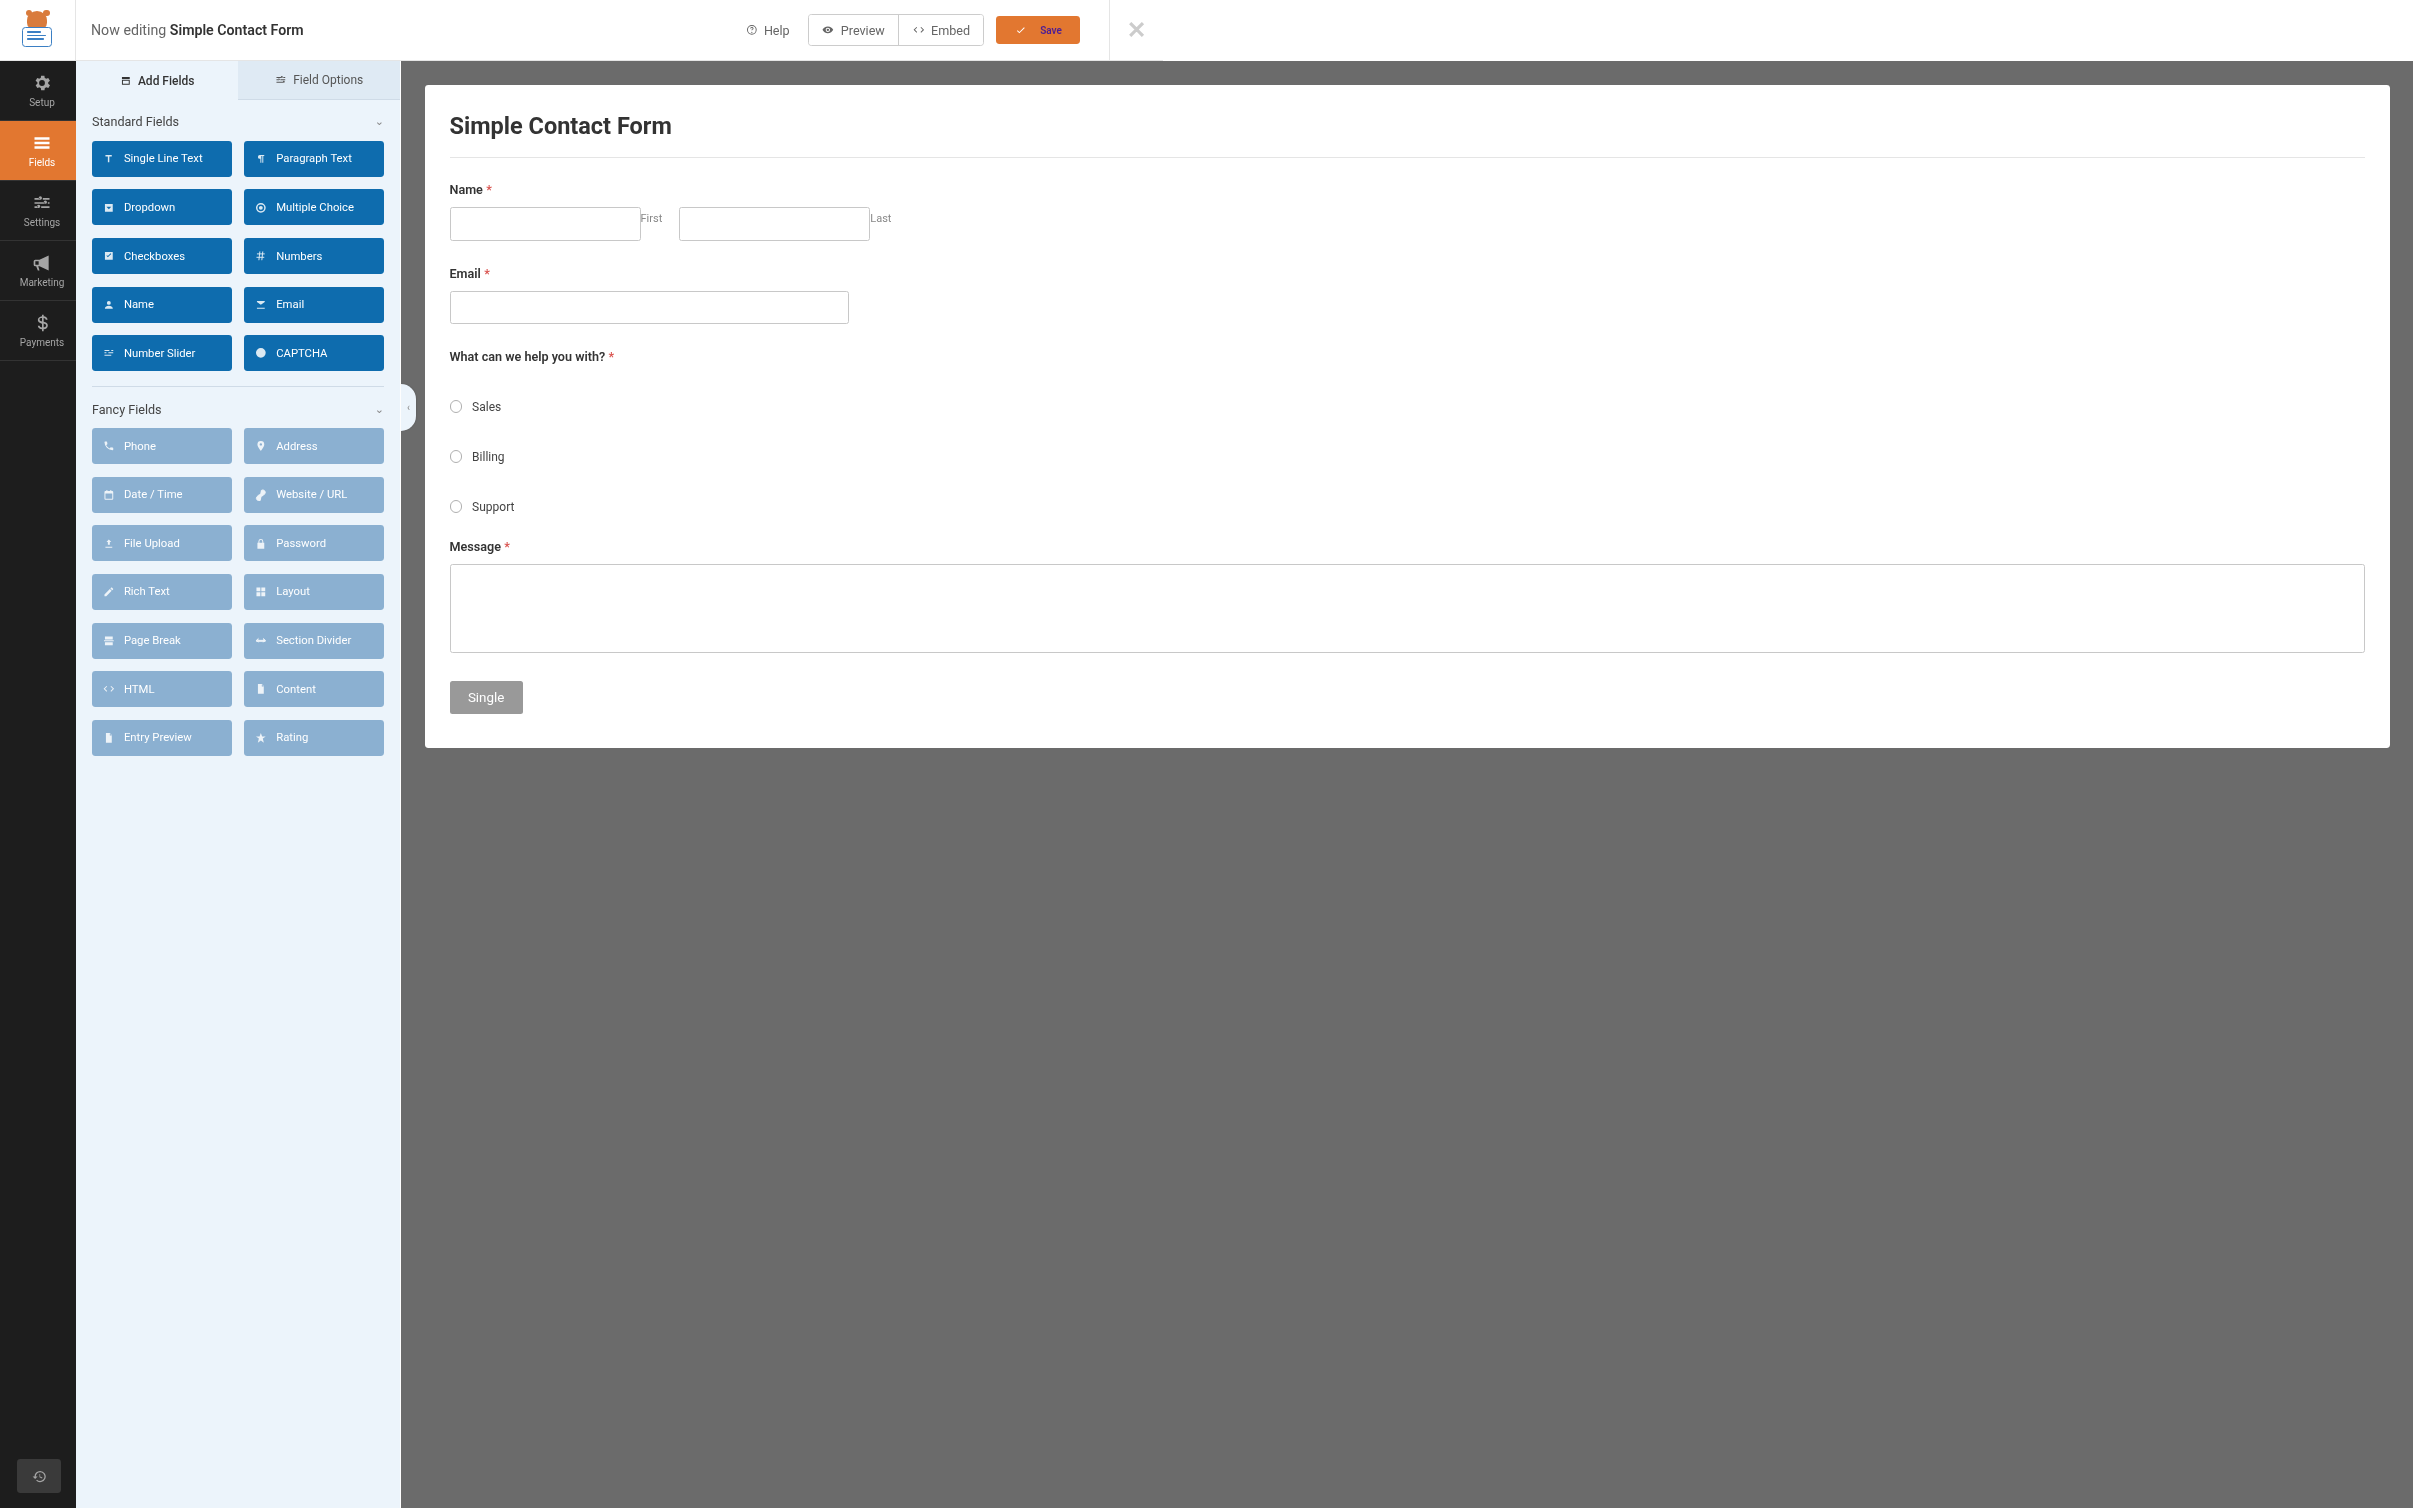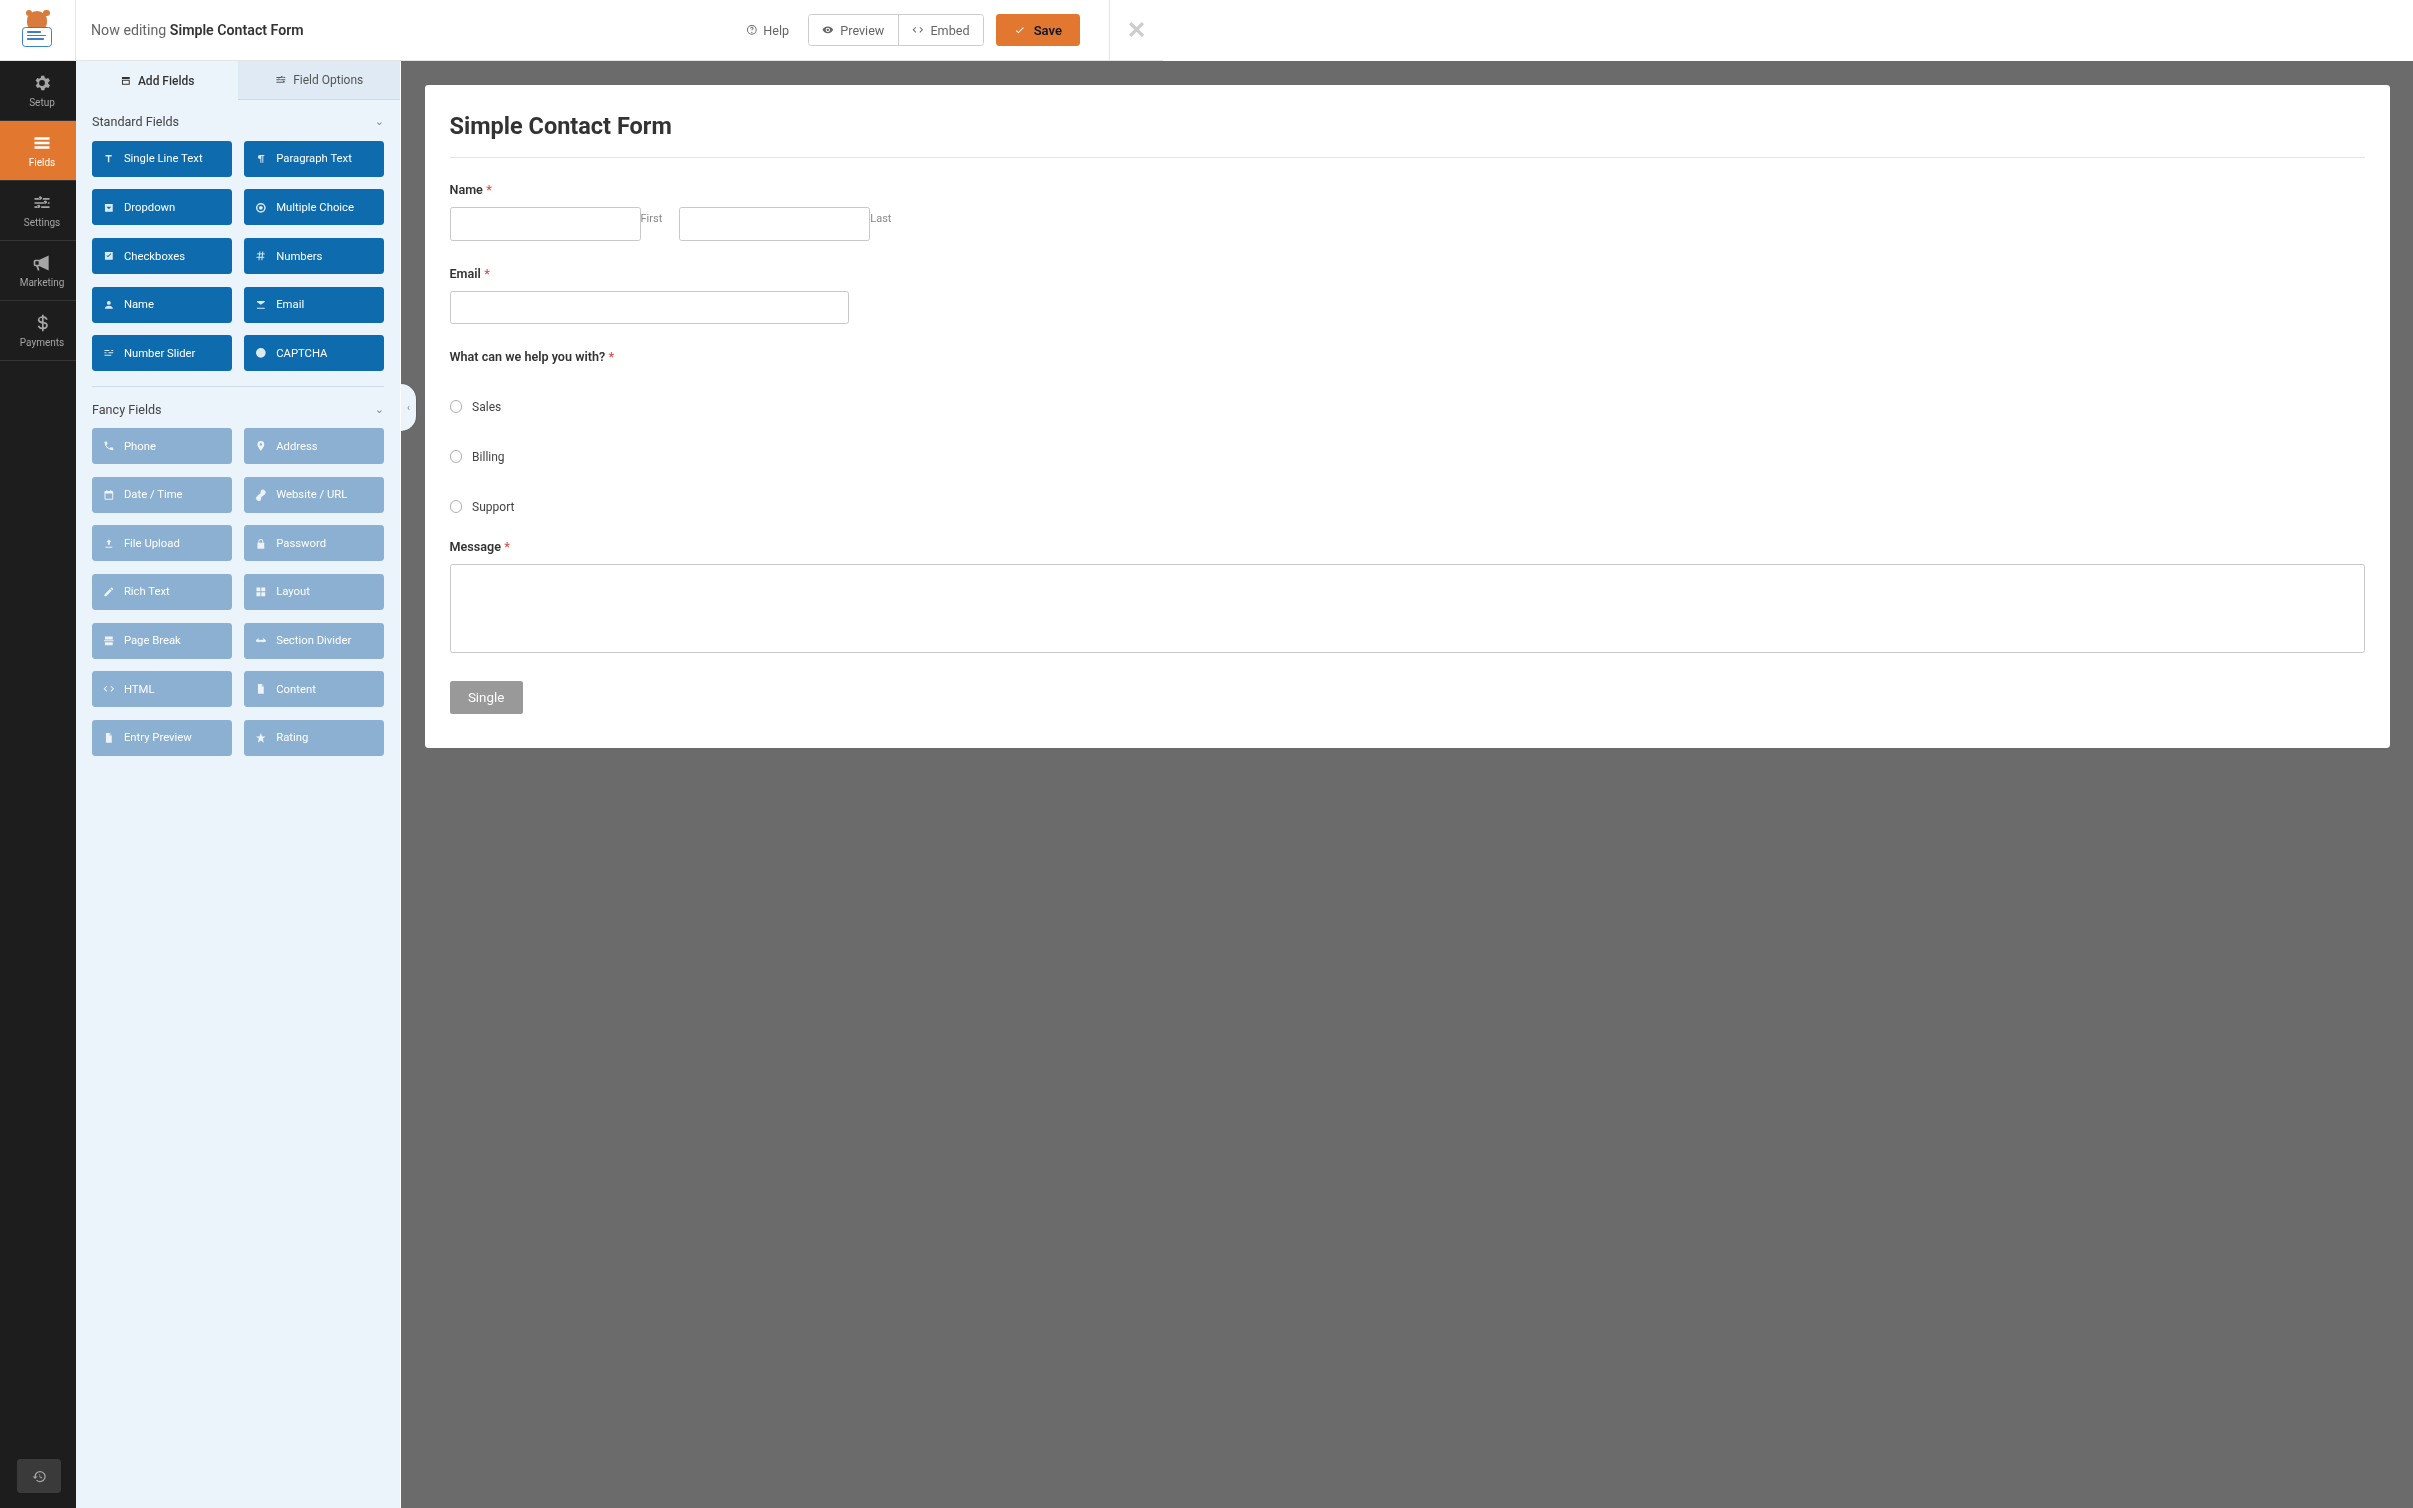--- a/index.html
+++ b/index.html
@@ -18,21 +18,21 @@
 .clip-line:nth-child(1){width:70%} .clip-line:nth-child(2){width:90%} .clip-line:nth-child(3){width:80%}
 
 .title-area { padding-left: 15px; font-size: 14.2px; color: #666; }
 .title-area .form-name { color: #333; font-weight: 600; }
 
 .header-actions { margin-left: auto; display: flex; align-items: center; gap: 11.7px; padding-right: 0; }
 .help-link { display: flex; align-items: center; gap: 5.9px; color: #666; font-size: 12.6px; padding-right: 6.7px; cursor: pointer; }
 .button-group { display: flex; border: 0.8px solid #ccc; border-radius: 3.4px; overflow: hidden; }
 .btn-secondary { padding: 7.5px 13.4px; background: #fff; color: #666; font-size: 12.6px; display: flex; align-items: center; gap: 6.7px; cursor: pointer; border: none; }
 .btn-secondary + .btn-secondary { border-left: 0.8px solid #ccc; }
-.btn-primary { padding: 8.4px 18.4px; background: #e27730; color: #0f172a; font-size: 13px; font-weight: 600; border-radius: 3.4px; display: flex; align-items: center; gap: 8px; cursor: pointer; border: none; margin-right: 17px; }
+.btn-primary { padding: 8.4px 18.4px; background: #e27730; color: #4c1d95; font-size: 10px; font-weight: 600; border-radius: 3.4px; display: flex; align-items: center; gap: 14px; cursor: pointer; border: none; margin-right: 17px; }
 .close-area { width: 54px; height: 61px; border-left: 0.8px solid #e5e5e5; display: flex; align-items: center; justify-content: center; cursor: pointer; }
 .close-x { font-size: 23.5px; color: #ccc; font-weight: bold; }
 
 
 .left-nav { position: absolute; left: 0; top: 61px; width: 84px; bottom: 0; background: #1d1d1d; }
 .nav-item { height: 60px; display: flex; flex-direction: column; align-items: center; justify-content: center; gap: 3.4px; color: #a5a5a5; font-size: 10px; cursor: pointer; border-bottom: 0.8px solid #333; }
 .nav-item.active { background: #e27730; color: #fff; }
 .nav-icon { font-size: 18.4px; }
 .revision-btn { position: absolute; bottom: 15px; left: 17px; width: 44px; height: 34px; background: #3a3a3a; border-radius: 3.4px; display: flex; align-items: center; justify-content: center; color: #a5a5a5; font-size: 15px; cursor: pointer; }
 

